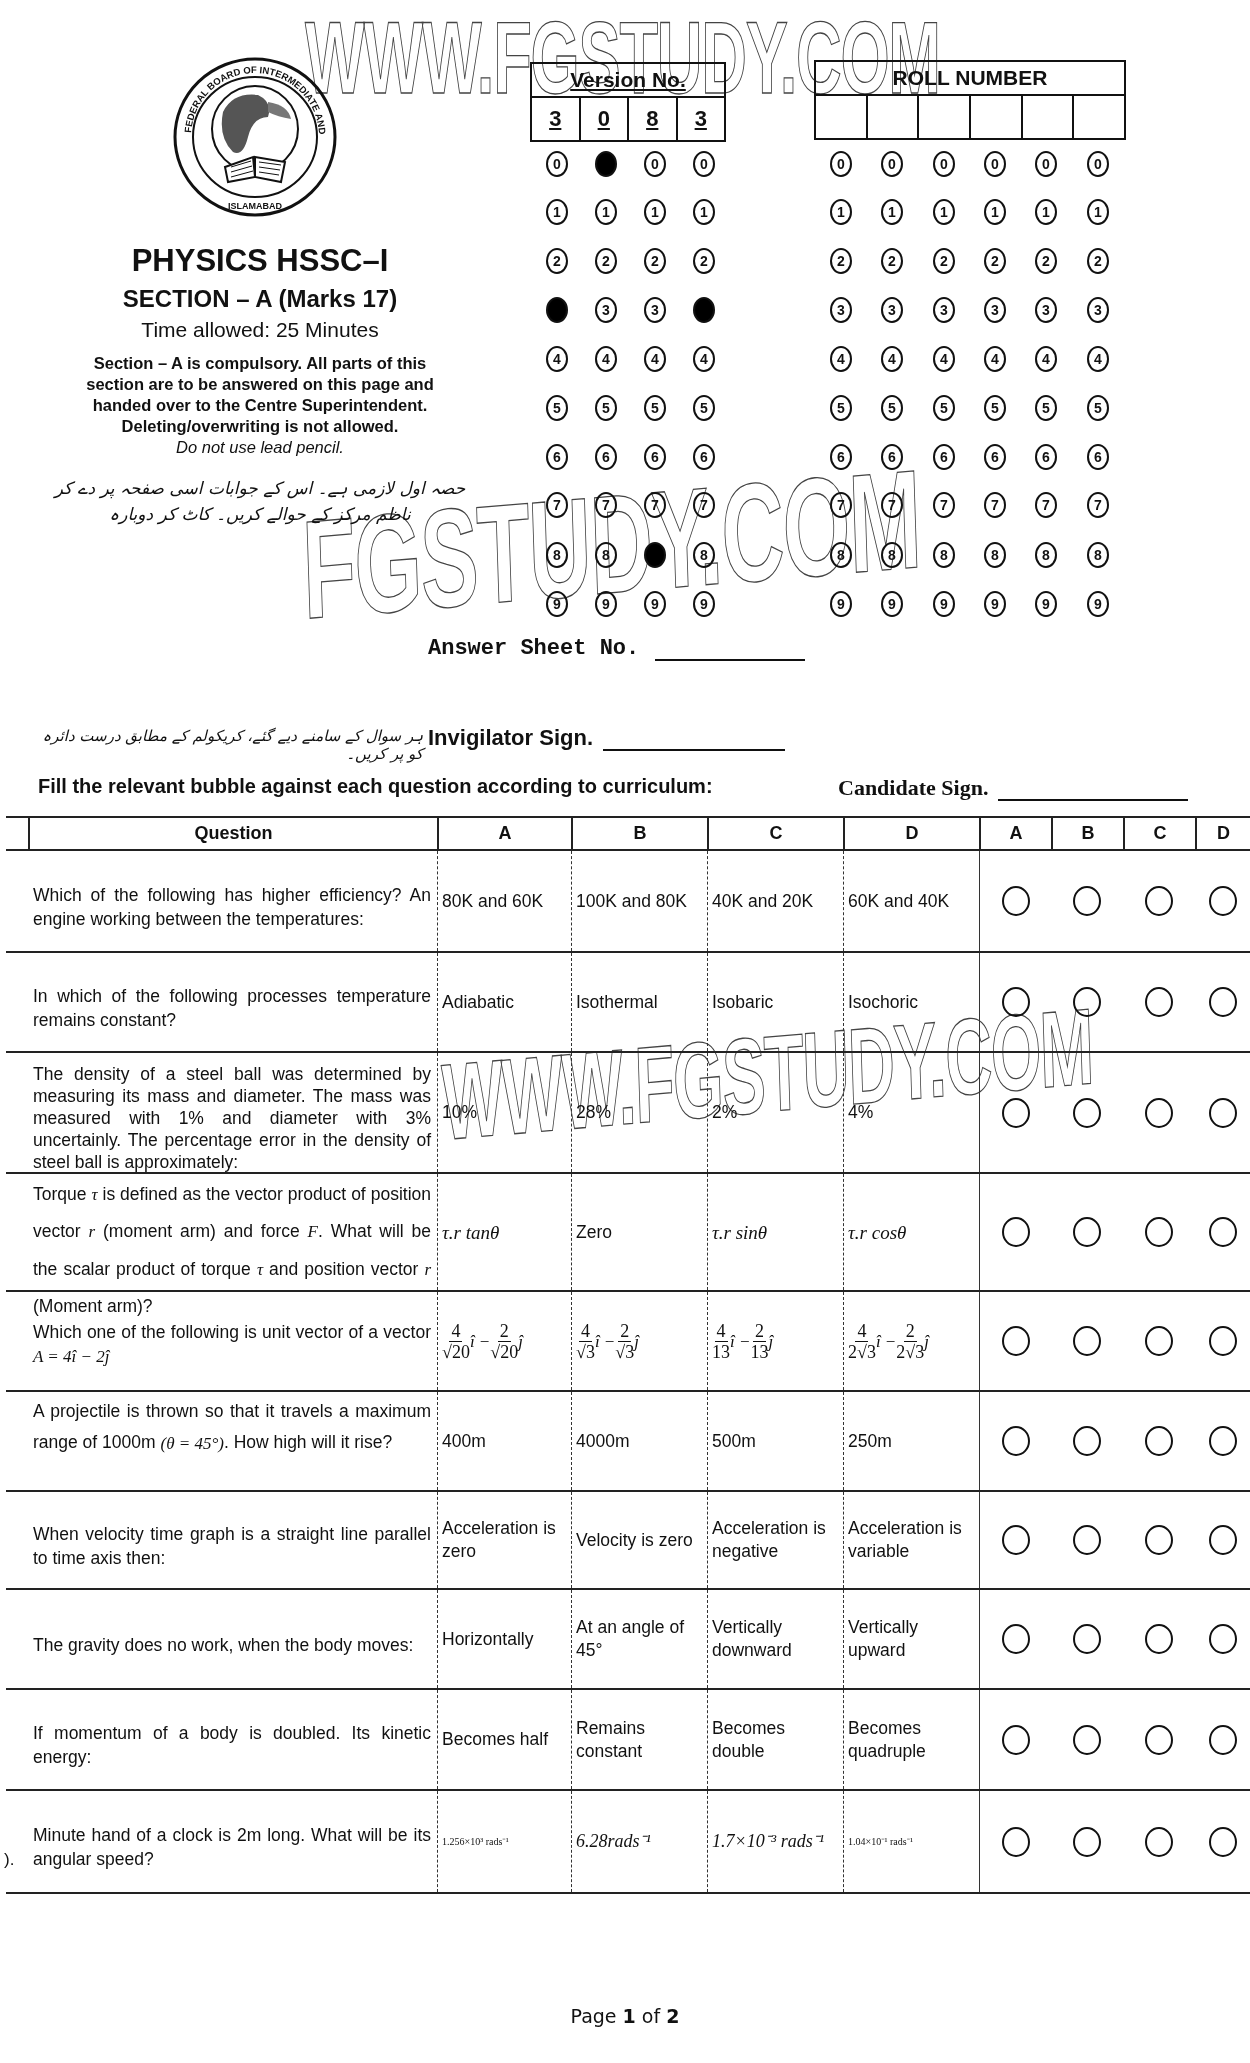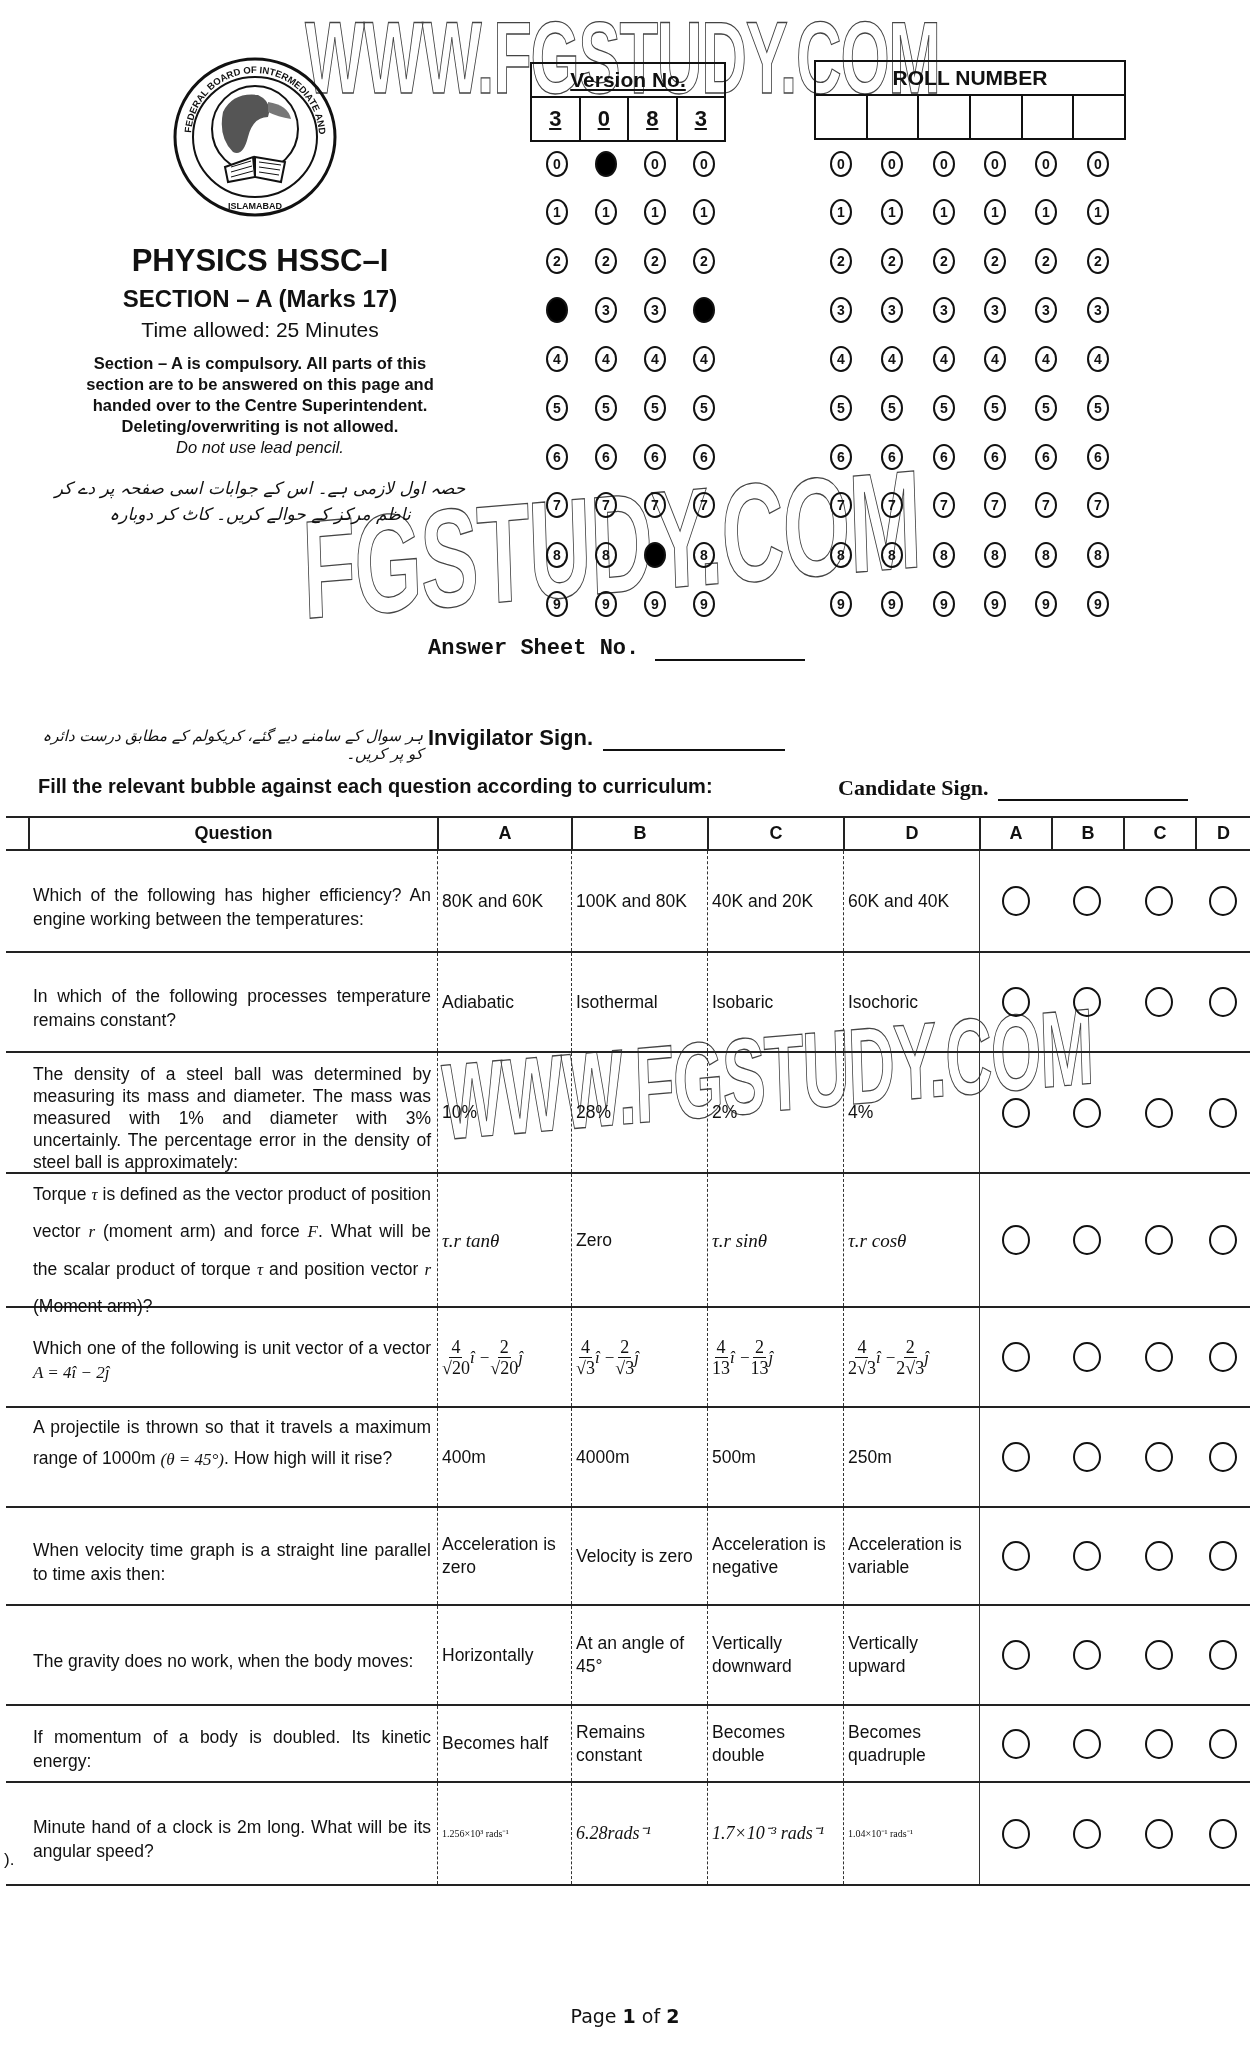--- a/index.html
+++ b/index.html
@@ -348,21 +348,21 @@
         <div class="circle"></div>
       </div>
     <div class="bc ans">
         <div class="circle"></div>
       </div>
     <div class="bd ans">
         <div class="circle"></div>
       </div>
   </div>
 
-  <div class="trow qrow" style="height:134px;">
+  <div class="trow qrow" style="height:118px;">
     <div class="cq">
         <div class="qtext" style="line-height:36px; display:block; padding-top:2px;"><span>Torque </span><span class="vec">τ</span><span> is defined as the vector product of position vector </span><span class="vec">r</span><span> (moment arm) and force </span><span class="vec">F</span><span>. What will be the scalar product of torque </span><span class="vec">τ</span><span> and position vector </span><span class="vec">r</span><span> (Moment arm)?</span></div>
       </div>
     <div class="cell2 ca">
         <div class="opt math">τ.r tanθ</div>
       </div>
     <div class="cell2 cb">
         <div class="opt">Zero</div>
       </div>
     <div class="cell2 cc">
@@ -542,21 +542,21 @@
         <div class="circle"></div>
       </div>
     <div class="bc ans">
         <div class="circle"></div>
       </div>
     <div class="bd ans">
         <div class="circle"></div>
       </div>
   </div>
 
-  <div class="trow qrow" style="height:77px;">
+  <div class="trow qrow" style="height:101px;">
     <div class="cq">
         <div class="qtext">If momentum of a body is doubled. Its kinetic energy:</div>
       </div>
     <div class="cell2 ca">
         <div class="opt">Becomes half</div>
       </div>
     <div class="cell2 cb">
         <div class="opt">Remains constant</div>
       </div>
     <div class="cell2 cc">

